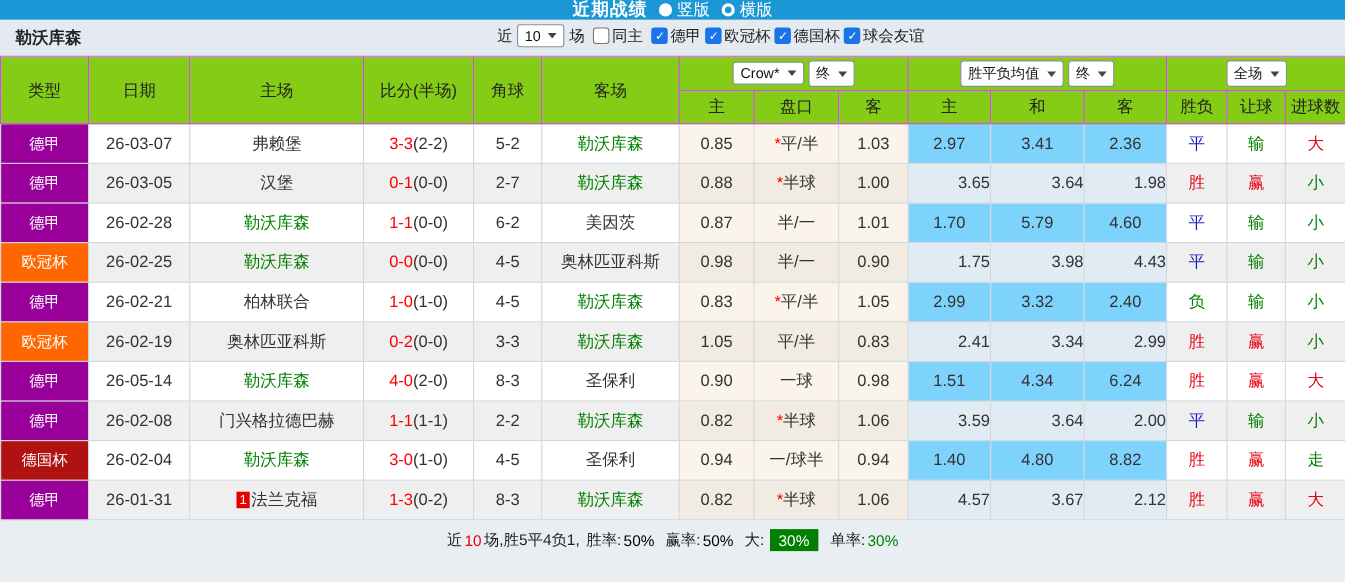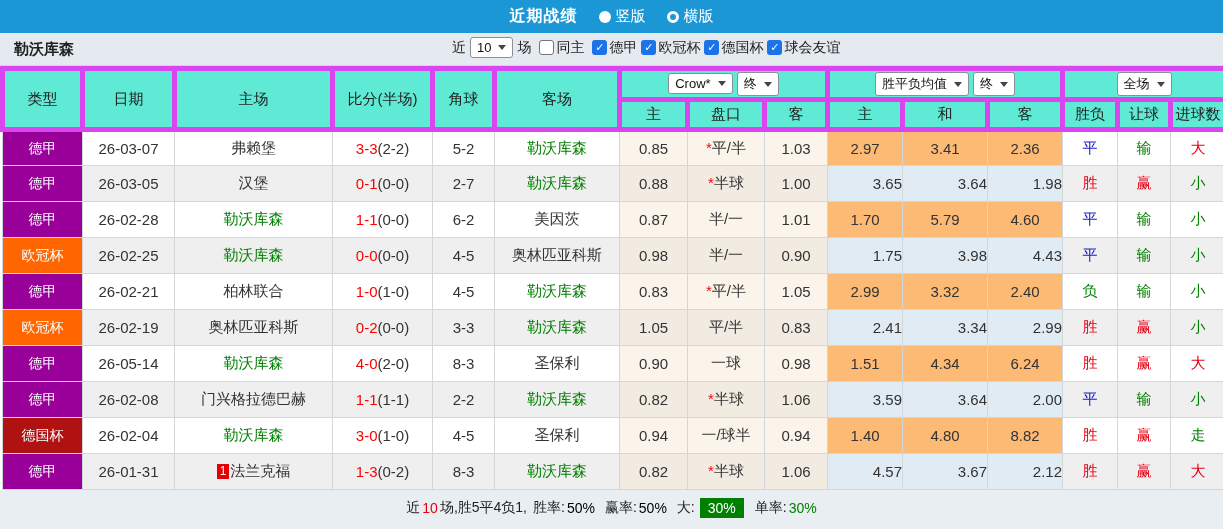--- a/index.html
+++ b/index.html
@@ -4,22 +4,22 @@
 <style>
   * { box-sizing: border-box; margin: 0; padding: 0; }
   body {
     width: 1223px; height: 529px;
     font-family: "Liberation Sans", "DejaVu Sans", sans-serif;
     background: #e9eef3;
     overflow: hidden;
   }
   
   .title-bar {
-    height: 33px; background: #1b97d5; color: #fff;
-    display: flex; align-items: center; justify-content: center; gap: 21px;
+    height: 18px; background: #1b97d5; color: #fff;
+    display: flex; align-items: center; justify-content: center; gap: 10px;
     font-size: 15px;
   }
   .title-bar .title { font-weight: bold; font-size: 16px; letter-spacing: 1px; }
   .radio-opt { display: inline-flex; align-items: center; gap: 5px; cursor: pointer; }
   .radio-dot { width: 12px; height: 12px; border-radius: 50%; display: inline-block; }
   .radio-dot.sel { background: #fff; }
   .radio-dot.unsel { background: transparent; border: 3px solid #fff; }
   
   .filter-bar {
     height: 33px; background: #e4eaf0; position: relative;
@@ -33,34 +33,34 @@
     padding: 2px 6px; font-size: 13px; color: #111; cursor: pointer; white-space: nowrap;
   }
   .caret { width: 0; height: 0; border-left: 4px solid transparent; border-right: 4px solid transparent; border-top: 5px solid #444; display: inline-block; }
   .cbx { width: 15px; height: 15px; border-radius: 3px; display: inline-flex; align-items: center; justify-content: center; cursor: pointer; }
   .cbx.on { background: #1a73e8; color: #fff; font-size: 11px; font-weight: bold; }
   .cbx.off { background: #fff; border: 1px solid #767676; }
   .flt-item { display: inline-flex; align-items: center; gap: 2px; margin-left: 4px; }
   
   table { border-collapse: collapse; table-layout: fixed; width: 1223px; background: #fff; }
   thead th {
-    background: #5eead4; border: 5px solid #d946ef; font-weight: normal;
+    background: #84cc16; border: 1px solid #d946ef; font-weight: normal;
     font-size: 15px; color: #222; height: 30px; text-align: center;
   }
   thead .group-row th { height: 31px; }
   tbody td {
     border: 1px solid #d2d7dd; text-align: center; height: 36px;
     font-size: 15px; color: #333;
   }
   tbody tr.even td { background: #efefef; }
   tbody tr.odd  td { background: #ffffff; }
   tbody td.league { color: #fff; font-size: 14px; }
   tbody tr.odd td.cream  { background: #faf4ea; }
   tbody tr.even td.cream { background: #f1ebe1; margin-left: 25px; }
-  tbody tr.odd td.blue   { background: #fdba74; }
+  tbody tr.odd td.blue   { background: #7dd3fc; }
   tbody tr.even td.blue  { background: #e1ebf3; text-align: right; }
   .score-main { color: #ff0000; }
   .score-half { color: #333; }
   .team-focus { color: #008000; }
   .star { color: #ff0000; }
   .rank-badge {
     display: inline-block; background: #e60000; color: #fff; font-size: 12px;
     padding: 0 3px; margin-right: 1px; line-height: 15px; vertical-align: 1px;
   }
   .c-red { color: #e60012; }

